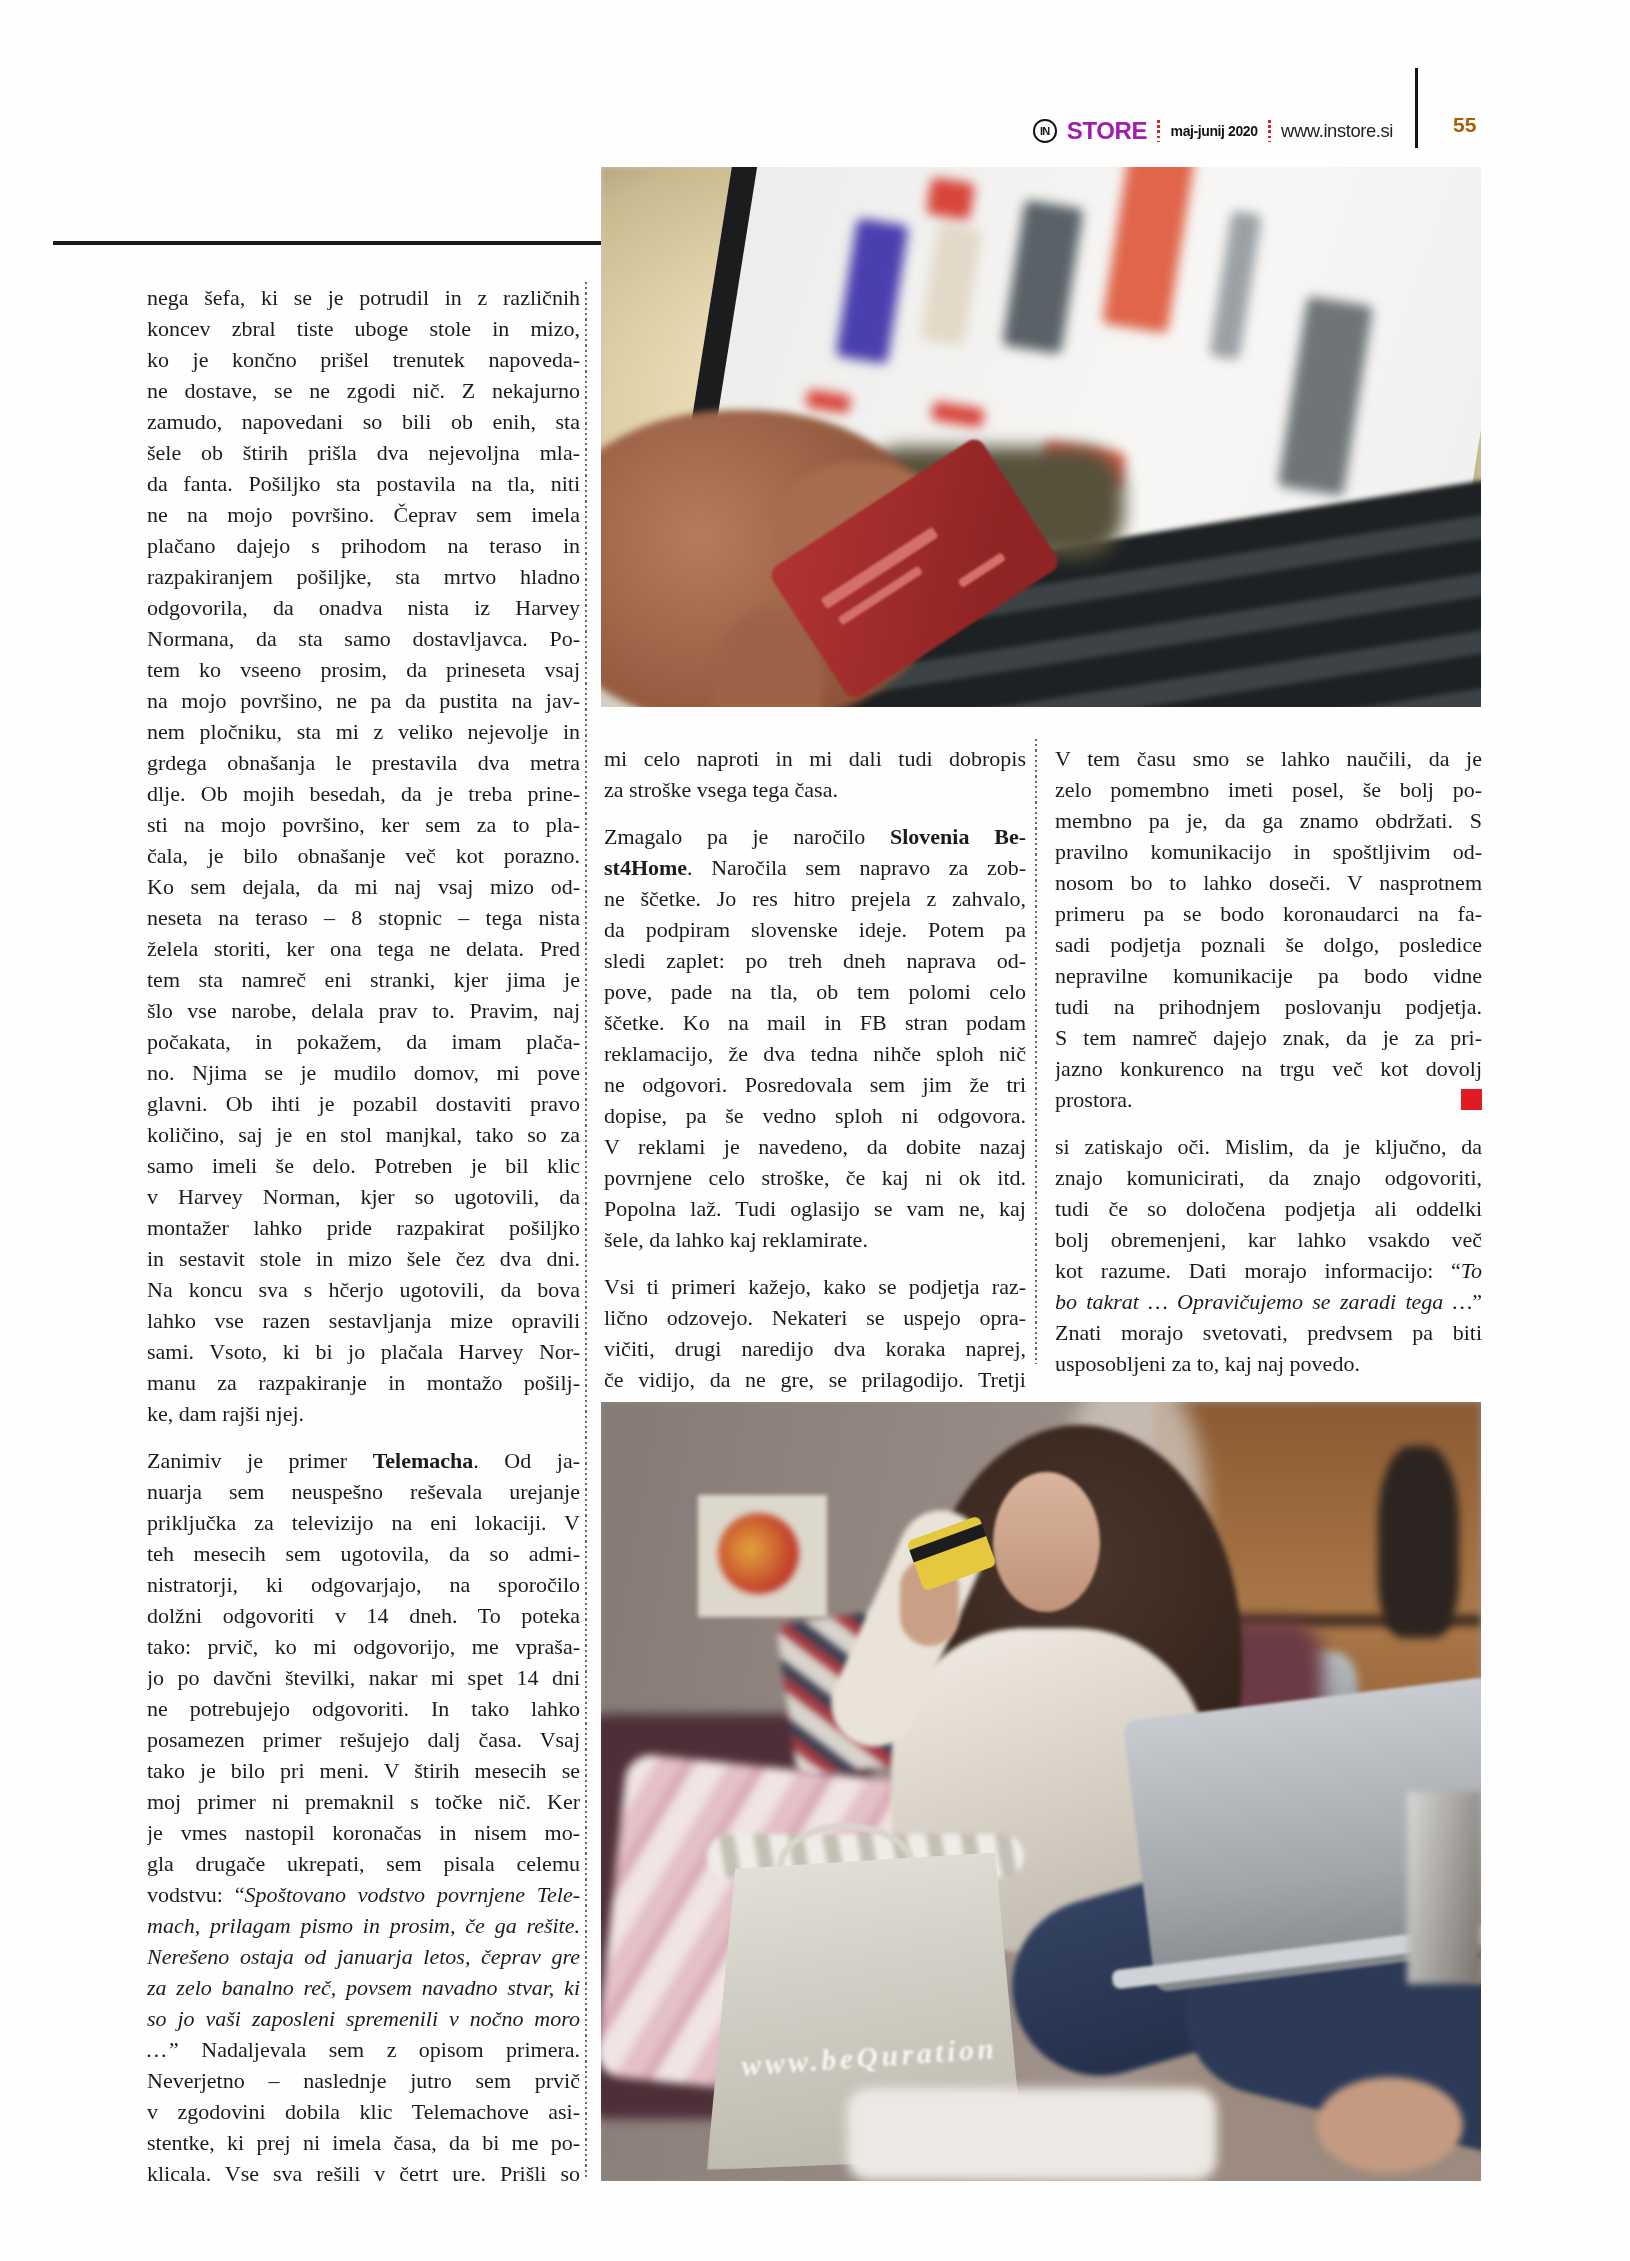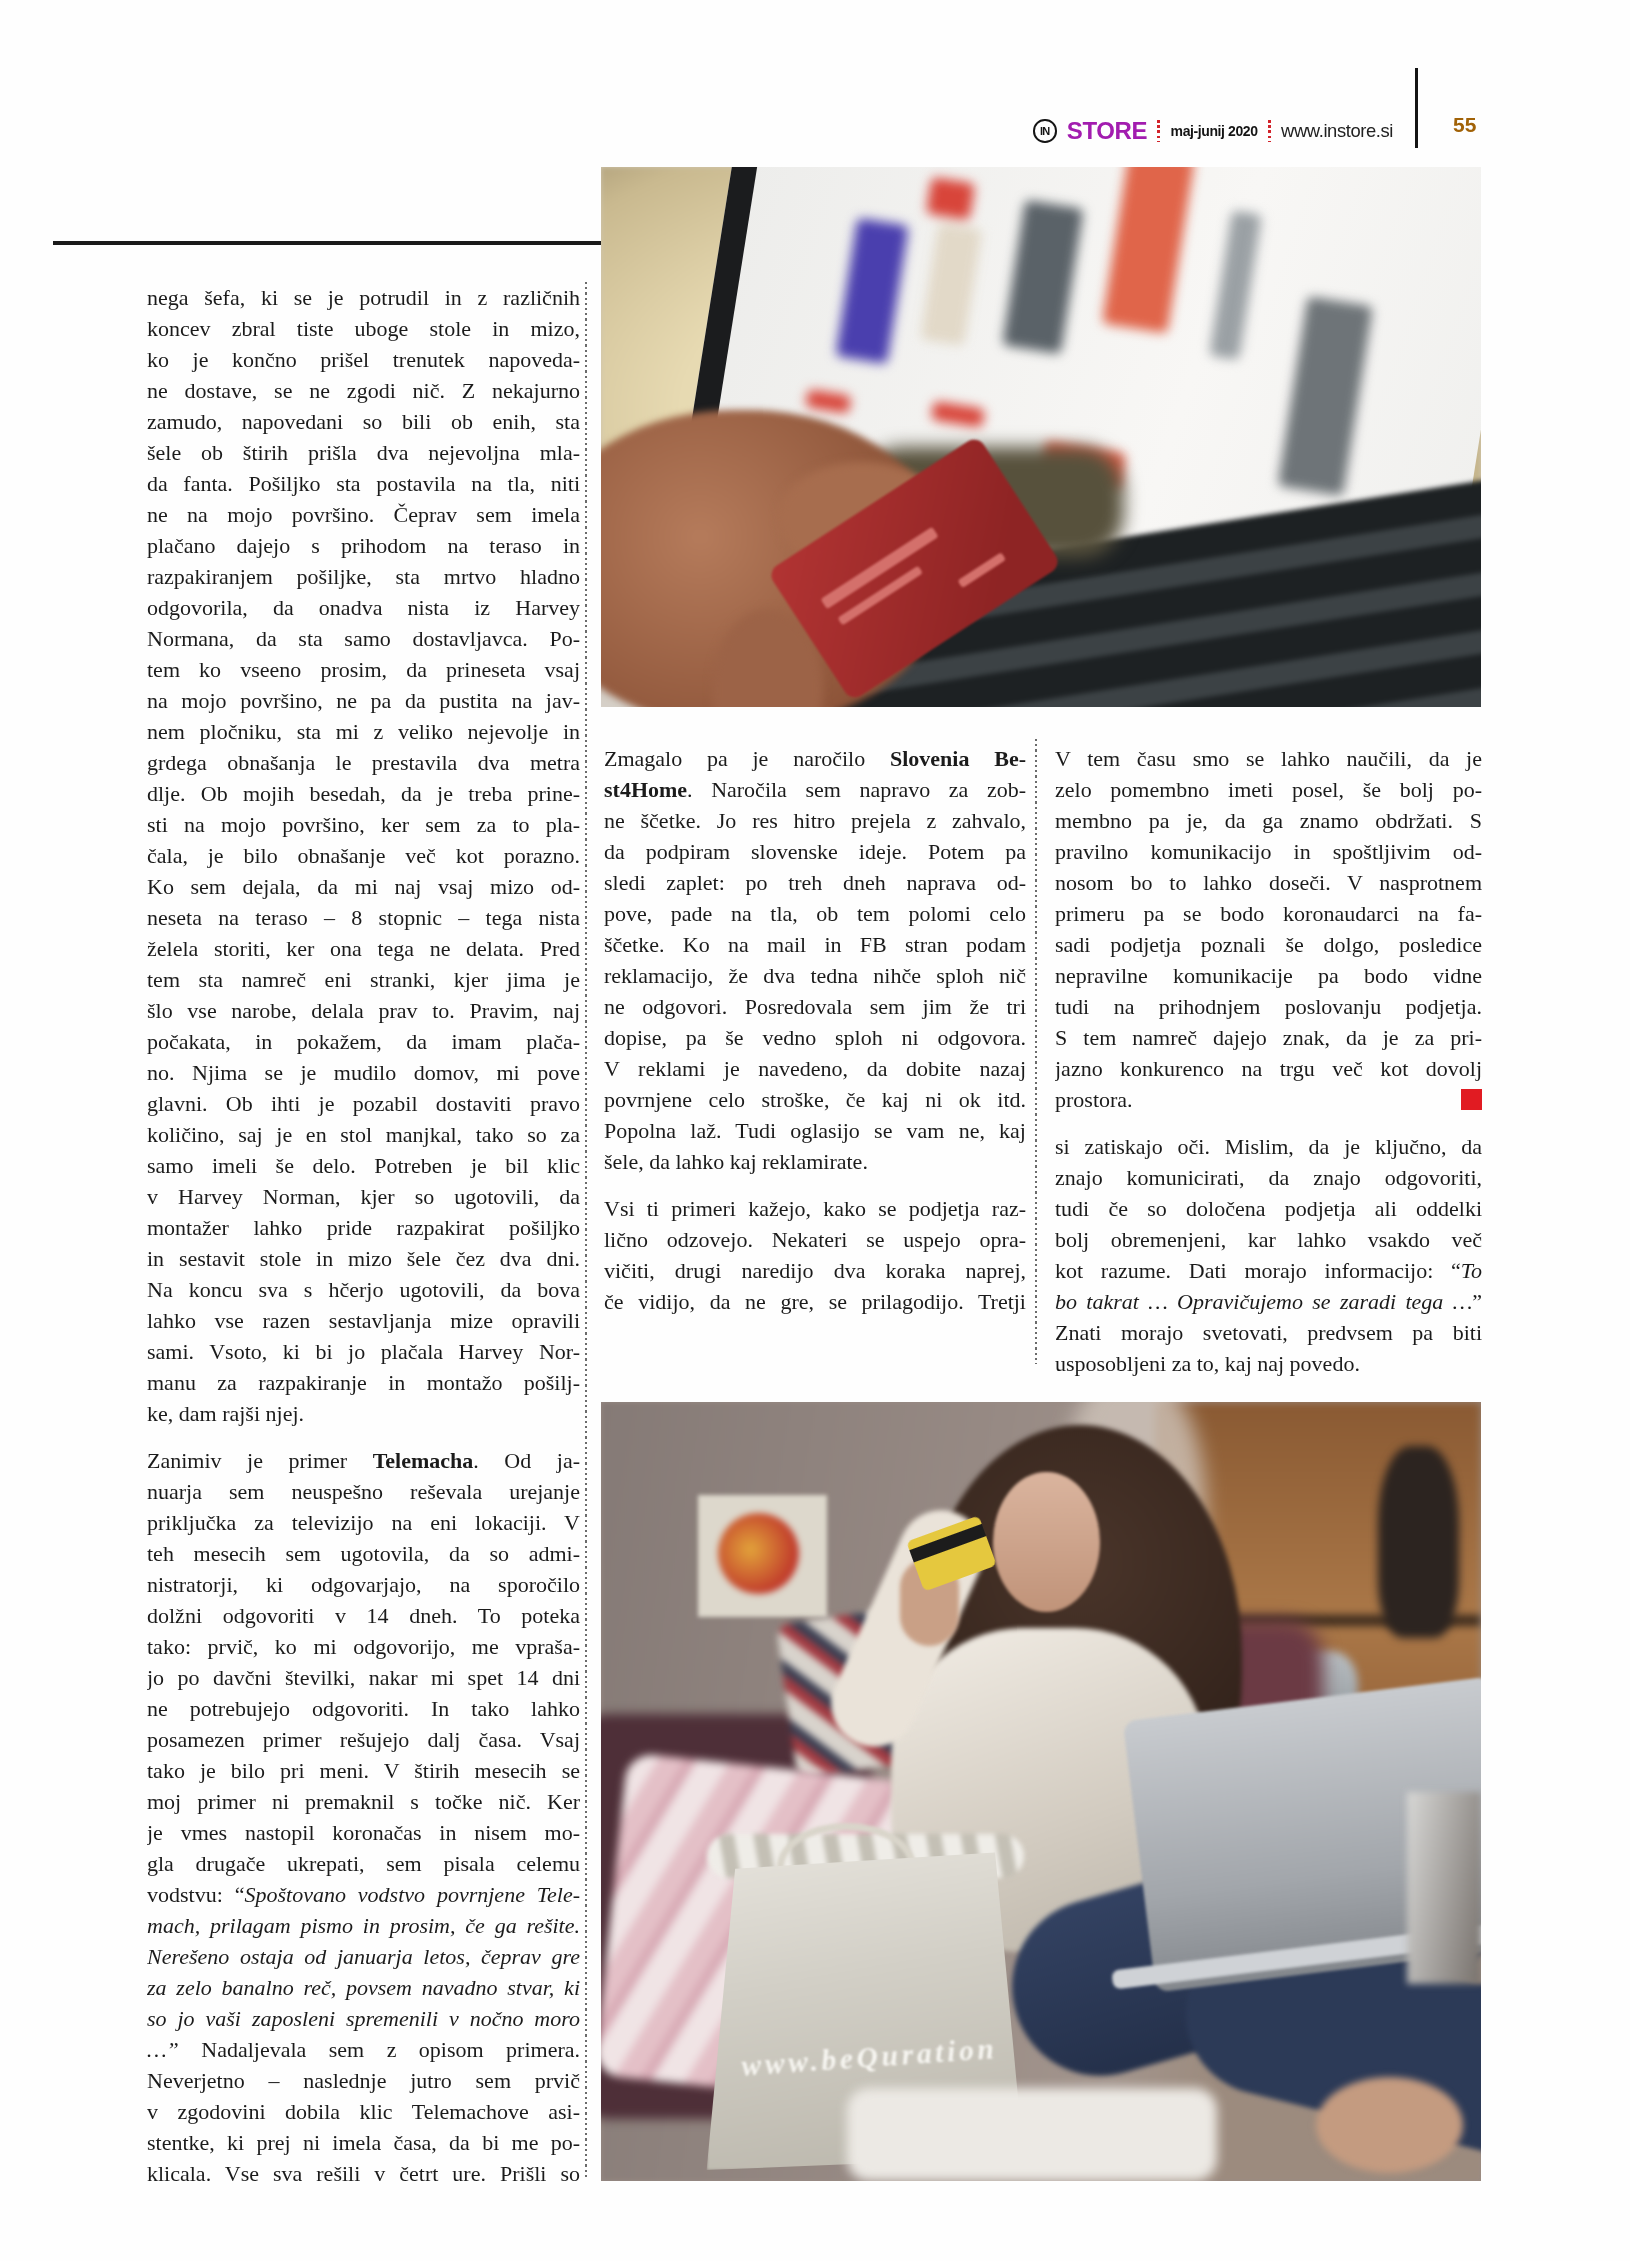--- a/index.html
+++ b/index.html
@@ -268,20 +268,24 @@
         <div class="line"><span class="seg-i">so jo vaši zaposleni spremenili v nočno moro</span></div>
         <div class="line"><span class="seg-i">…”</span><span> Nadaljevala sem z opisom primera.</span></div>
         <div class="line"><span>Neverjetno – naslednje jutro sem prvič</span></div>
         <div class="line"><span>v zgodovini dobila klic Telemachove asi-</span></div>
         <div class="line"><span>stentke, ki prej ni imela časa, da bi me po-</span></div>
         <div class="line"><span>klicala. Vse sva rešili v četrt ure. Prišli so</span></div>
       </div>
     </div>
   <div class="col" id="col-mid">
       <div class="para">
+        <div class="line"><span>mi celo naproti in mi dali tudi dobropis</span></div>
+        <div class="line endline"><span>za stroške vsega tega časa.</span></div>
+      </div>
+      <div class="para">
         <div class="line"><span>Zmagalo pa je naročilo </span><span class="seg-b">Slovenia Be-</span></div>
         <div class="line"><span class="seg-b">st4Home</span><span>. Naročila sem napravo za zob-</span></div>
         <div class="line"><span>ne ščetke. Jo res hitro prejela z zahvalo,</span></div>
         <div class="line"><span>da podpiram slovenske ideje. Potem pa</span></div>
         <div class="line"><span>sledi zaplet: po treh dneh naprava od-</span></div>
         <div class="line"><span>pove, pade na tla, ob tem polomi celo</span></div>
         <div class="line"><span>ščetke. Ko na mail in FB stran podam</span></div>
         <div class="line"><span>reklamacijo, že dva tedna nihče sploh nič</span></div>
         <div class="line"><span>ne odgovori. Posredovala sem jim že tri</span></div>
         <div class="line"><span>dopise, pa še vedno sploh ni odgovora.</span></div>

